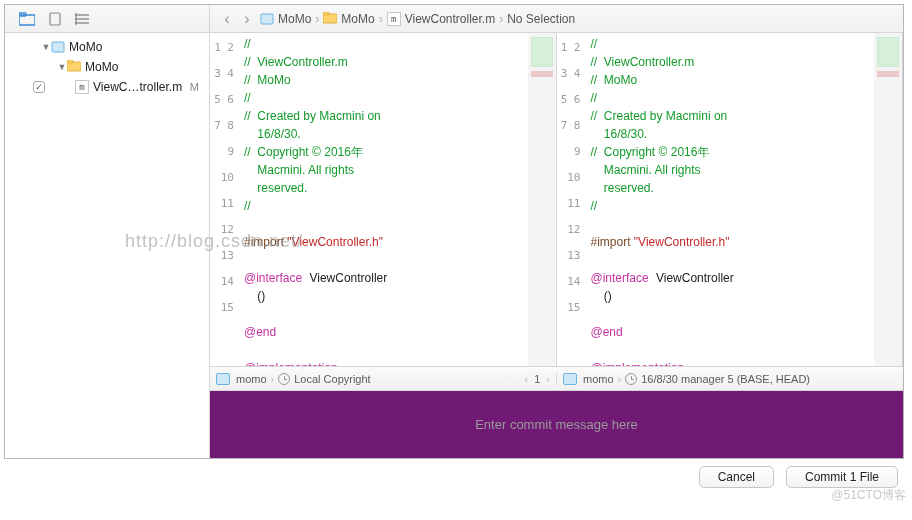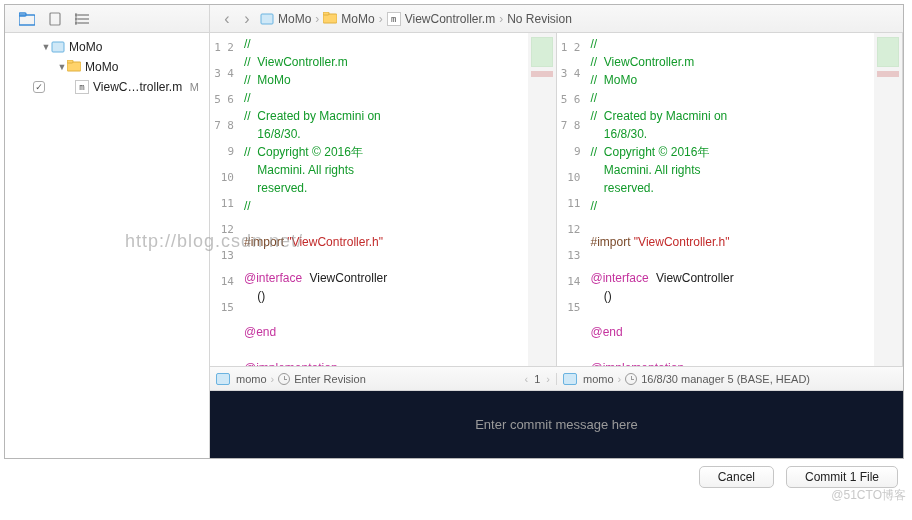--- a/index.html
+++ b/index.html
@@ -50,21 +50,21 @@
   .rev-half { flex:1; display:flex; align-items:center; gap:4px; padding:0 6px; }
   .rev-half.left { border-right:1px solid #d6d6d6; }
   .pill { width:14px; height:12px; border-radius:2px; border:1px solid #6bb3e0; background:#cfe8f7; margin-right:2px; }
   .clock { width:12px;height:12px; border:1px solid #999; border-radius:50%; position:relative; }
   .clock::before{content:"";position:absolute;left:5px;top:2px;width:1px;height:4px;background:#999;}
   .clock::after{content:"";position:absolute;left:5px;top:5px;width:3px;height:1px;background:#999;}
   .pager { display:flex; align-items:center; gap:6px; margin-left:auto; }
   .pager .pg { color:#bdbdbd; }
 
   
-  .commitmsg { height:68px; border-top:1px solid #d6d6d6; display:flex; align-items:center; justify-content:center; color:#9a9a9a; font-size:13px; background:#0f172a; }
+  .commitmsg { height:68px; border-top:1px solid #d6d6d6; display:flex; align-items:center; justify-content:center; color:#9a9a9a; font-size:13px; background:#701a75; }
 
   
   .footer { position:absolute; right:14px; top:466px; display:flex; gap:12px; }
   .btn { height:22px; padding:0 18px; border:1px solid #c6c6c6; border-radius:5px; background:linear-gradient(#ffffff,#f3f3f3); font-size:12px; color:#222; display:flex; align-items:center; }
 
   .corner-wm { position:absolute; right:6px; bottom:16px; font-size:12px; color:#c9c9c9; }
   .mfile-ico { width:14px; height:14px; background:#fff; border:1px solid #c8c8c8; display:inline-flex; align-items:center; justify-content:center; font-size:9px; color:#555; font-family:Menlo,monospace;}
   .mfile-ico::before{content:"m";}
 </style>
 </head>
@@ -113,21 +113,21 @@
             <svg width="14" height="12">
               <rect x="0" y="2" width="14" height="9" rx="1" fill="#ffd36b" stroke="#e0b040"></rect>
               <rect x="0" y="0" width="6" height="3" rx="1" fill="#ffd36b" stroke="#e0b040"></rect>
             </svg>
           </span>
         <span>MoMo</span>
         <span class="sep">›</span>
         <span class="mfile-ico"></span>
         <span>ViewController.m</span>
         <span class="sep">›</span>
-        <span>No Revision</span>
+        <span>No Selection</span>
       </span>
     </div>
   </div>
 
   <div class="main">
     <div class="sidebar">
       <div class="tree-row row1">
         <span class="disc">▼</span>
         <span class="bc-ico">
             <svg width="14" height="14">
@@ -250,21 +250,21 @@
         </div>
         <div class="watermark">http://blog.csdn.net/</div>
       </div>
 
       <div class="revbar">
         <div class="rev-half left">
           <span class="pill"></span>
           <span>momo</span>
           <span style="color:#bbb">›</span>
           <span class="clock"></span>
-          <span>Enter Revision</span>
+          <span>Local Copyright</span>
           <span class="pager">
             <span class="pg">‹</span>
             <span>1</span>
             <span class="pg">›</span>
           </span>
         </div>
         <div class="rev-half">
           <span class="pill"></span>
           <span>momo</span>
           <span style="color:#bbb">›</span>

